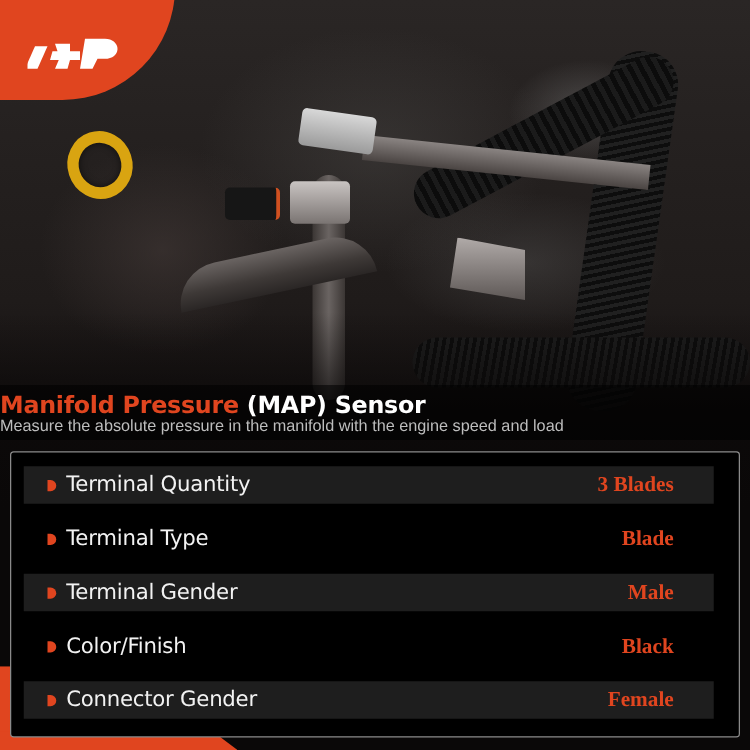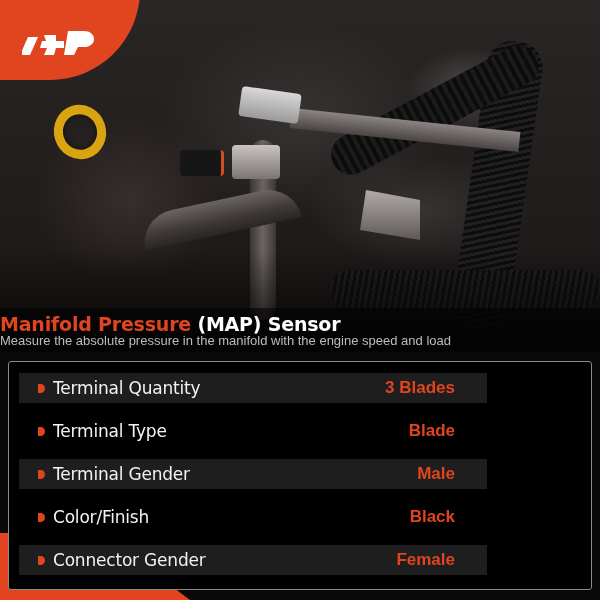--- a/index.html
+++ b/index.html
@@ -66,35 +66,35 @@
       font-family: "Liberation Sans", sans-serif;
       font-size: 13px; color: #bdbdbd; line-height: 12px; margin-top: 0px;
     }
 
     
     .specs {
       position: absolute; left: 8px; top: 361px; width: 584px; height: 229px;
       background: #000; border: 1px solid #8a8a8a; border-radius: 3px;
     }
     .row {
-      position: absolute; left: 10px; width: 468px; height: 30px;
+      position: absolute; left: 10px; width: 552px; height: 30px;
       display: flex; align-items: center; justify-content: space-between;
       padding: 0 32px 0 19px;
     }
     .row.shaded { background: #1e1e1e; }
     .row .label-wrap { display: flex; align-items: center; }
     .bullet {
       width: 7px; height: 9px; background: #e0451f;
       border-radius: 0 5px 5px 0; margin-right: 8px; display: inline-block;
     }
     .row .label {
       color: #f2f2f2; font-family: "DejaVu Sans", sans-serif; font-size: 17px; letter-spacing: -0.2px;
     }
     .row .value {
-      color: #e0451f; font-family: Liberation Sans, sans-serif; font-weight: bold; font-size: 17px;
+      color: #e0451f; font-family: Liberation Serif, serif; font-weight: bold; font-size: 17px;
     }
   </style>
 </head>
 <body>
 
 <div class="photo">
   <div class="hose hose-c"></div>
   <div class="harness"></div>
   <div class="rail"></div>
   <div class="tape"></div>

